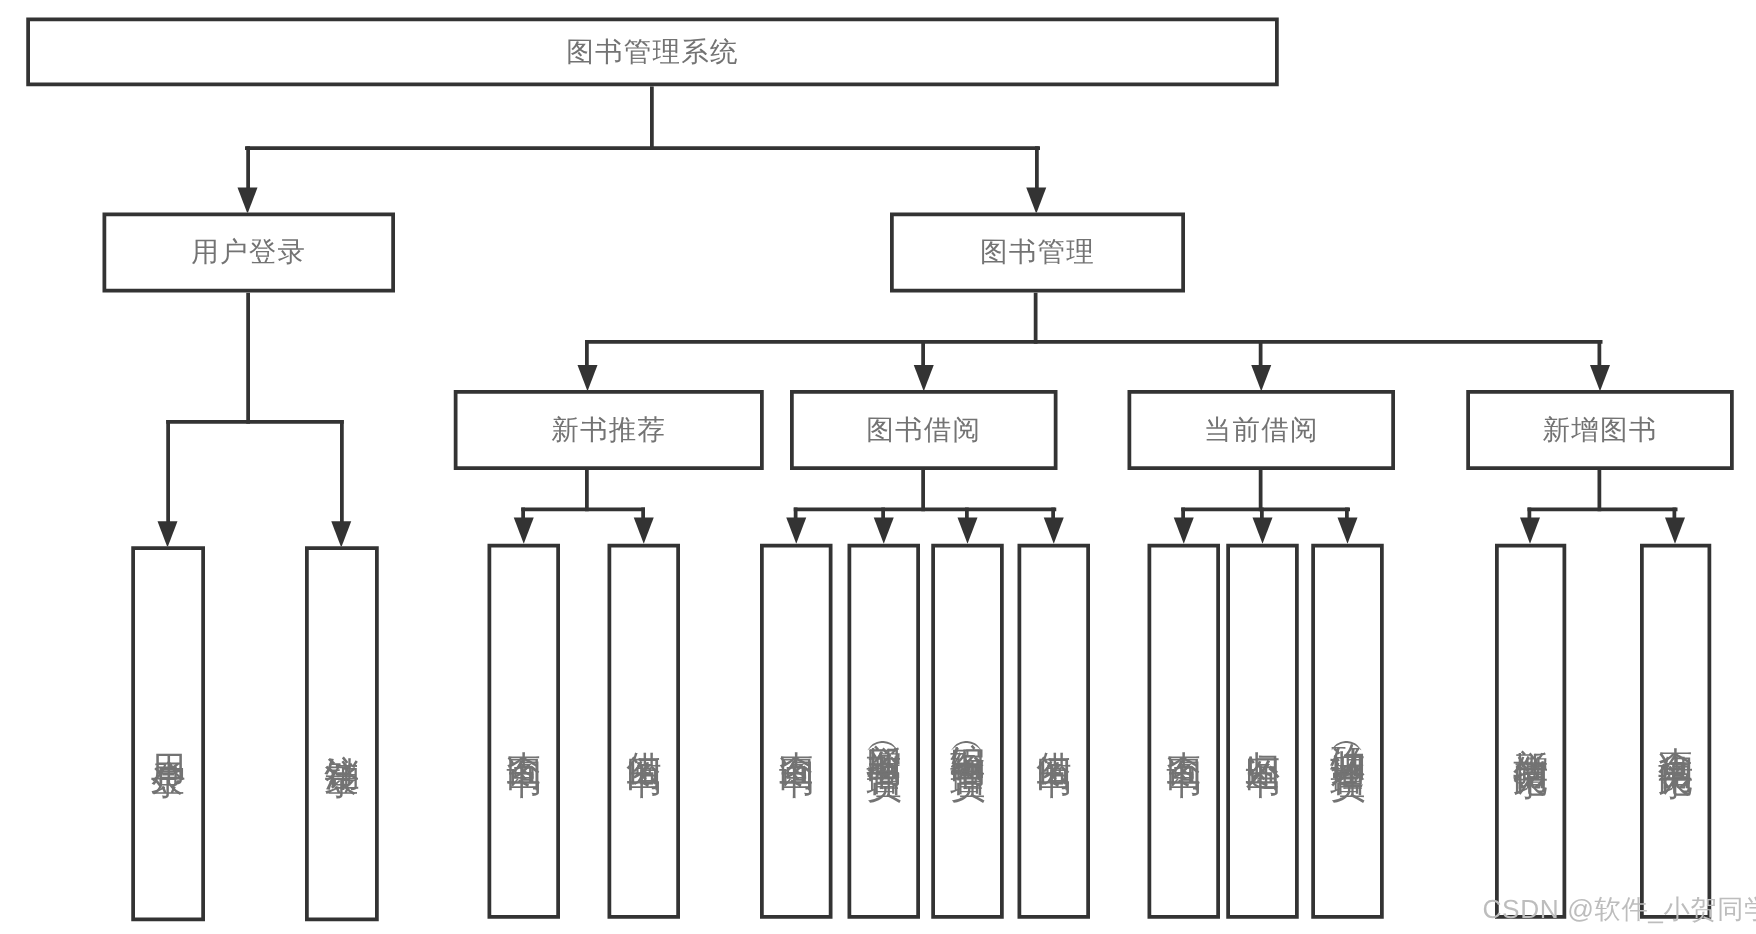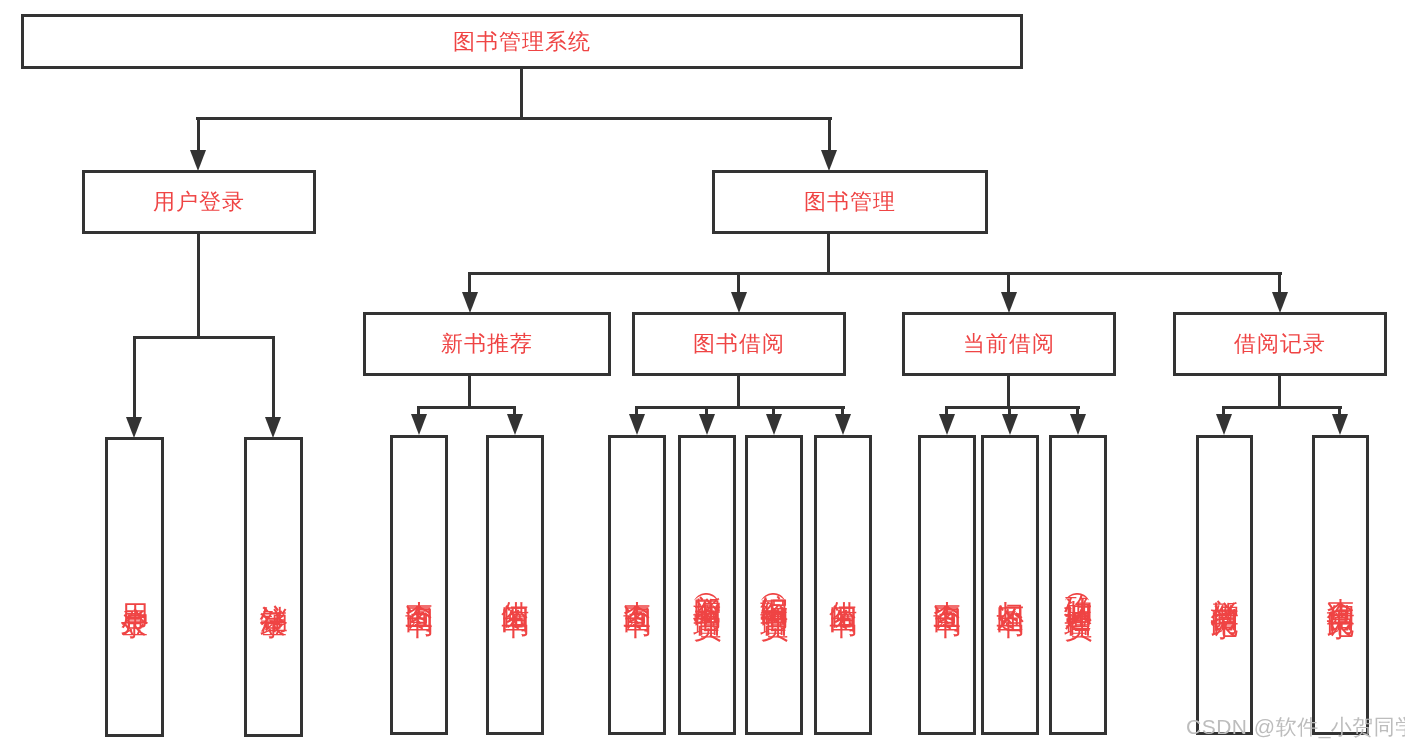--- a/index.html
+++ b/index.html
@@ -2,21 +2,21 @@
 <html><head>
 <meta charset="utf-8">
 <style>
   html,body{margin:0;padding:0;background:#fff;}
   .canvas{
     position:relative;width:1405px;height:747px;background:#ffffff;
     font-family:"Liberation Sans","DejaVu Sans",sans-serif;overflow:hidden;
   }
   .node{
     position:absolute;background:#fff;border:3px solid #333333;box-sizing:border-box;
-    display:flex;align-items:center;justify-content:center;color:#ef4444;
+    display:flex;align-items:center;justify-content:center;color:#737373;
   }
   .hnode .lbl{font-size:22px;letter-spacing:1px;white-space:nowrap;}
   .vnode .lbl{
     writing-mode:vertical-rl;text-orientation:mixed;
     font-size:28px;letter-spacing:3px;line-height:1.05;white-space:nowrap;
   }
   .vl{position:absolute;width:3px;background:#333333;}
   .hl{position:absolute;height:3px;background:#333333;}
   .ah{position:absolute;width:0;height:0;
       border-left:8px solid transparent;border-right:8px solid transparent;
@@ -88,35 +88,35 @@
   <div class="vl" style="left:1338px;top:406px;height:11px"></div>
   <div class="ah" style="left:1332px;top:414px"></div>
 
   <div class="node hnode" style="left:21px;top:14px;width:1002px;height:55px">
     <span class="lbl">图书管理系统</span>
   </div>
 
   <div class="node hnode" style="left:82px;top:170px;width:234px;height:64px">
     <span class="lbl">用户登录</span>
   </div>
-  <div class="node hnode" style="left:712px;top:170px;width:276px;height:64px">
+  <div class="node hnode" style="left:712px;top:170px;width:236px;height:64px">
     <span class="lbl">图书管理</span>
   </div>
 
   <div class="node hnode" style="left:363px;top:312px;width:248px;height:64px">
     <span class="lbl">新书推荐</span>
   </div>
   <div class="node hnode" style="left:632px;top:312px;width:214px;height:64px">
     <span class="lbl">图书借阅</span>
   </div>
   <div class="node hnode" style="left:902px;top:312px;width:214px;height:64px">
     <span class="lbl">当前借阅</span>
   </div>
   <div class="node hnode" style="left:1173px;top:312px;width:214px;height:64px">
-    <span class="lbl">借阅记录</span>
+    <span class="lbl">新增图书</span>
   </div>
 
   <div class="node vnode" style="left:105px;top:437px;width:59px;height:300px">
     <span class="lbl">用户登录</span>
   </div>
   <div class="node vnode" style="left:244px;top:437px;width:59px;height:300px">
     <span class="lbl">注销登录</span>
   </div>
 
   <div class="node vnode" style="left:390px;top:435px;width:58px;height:300px">

